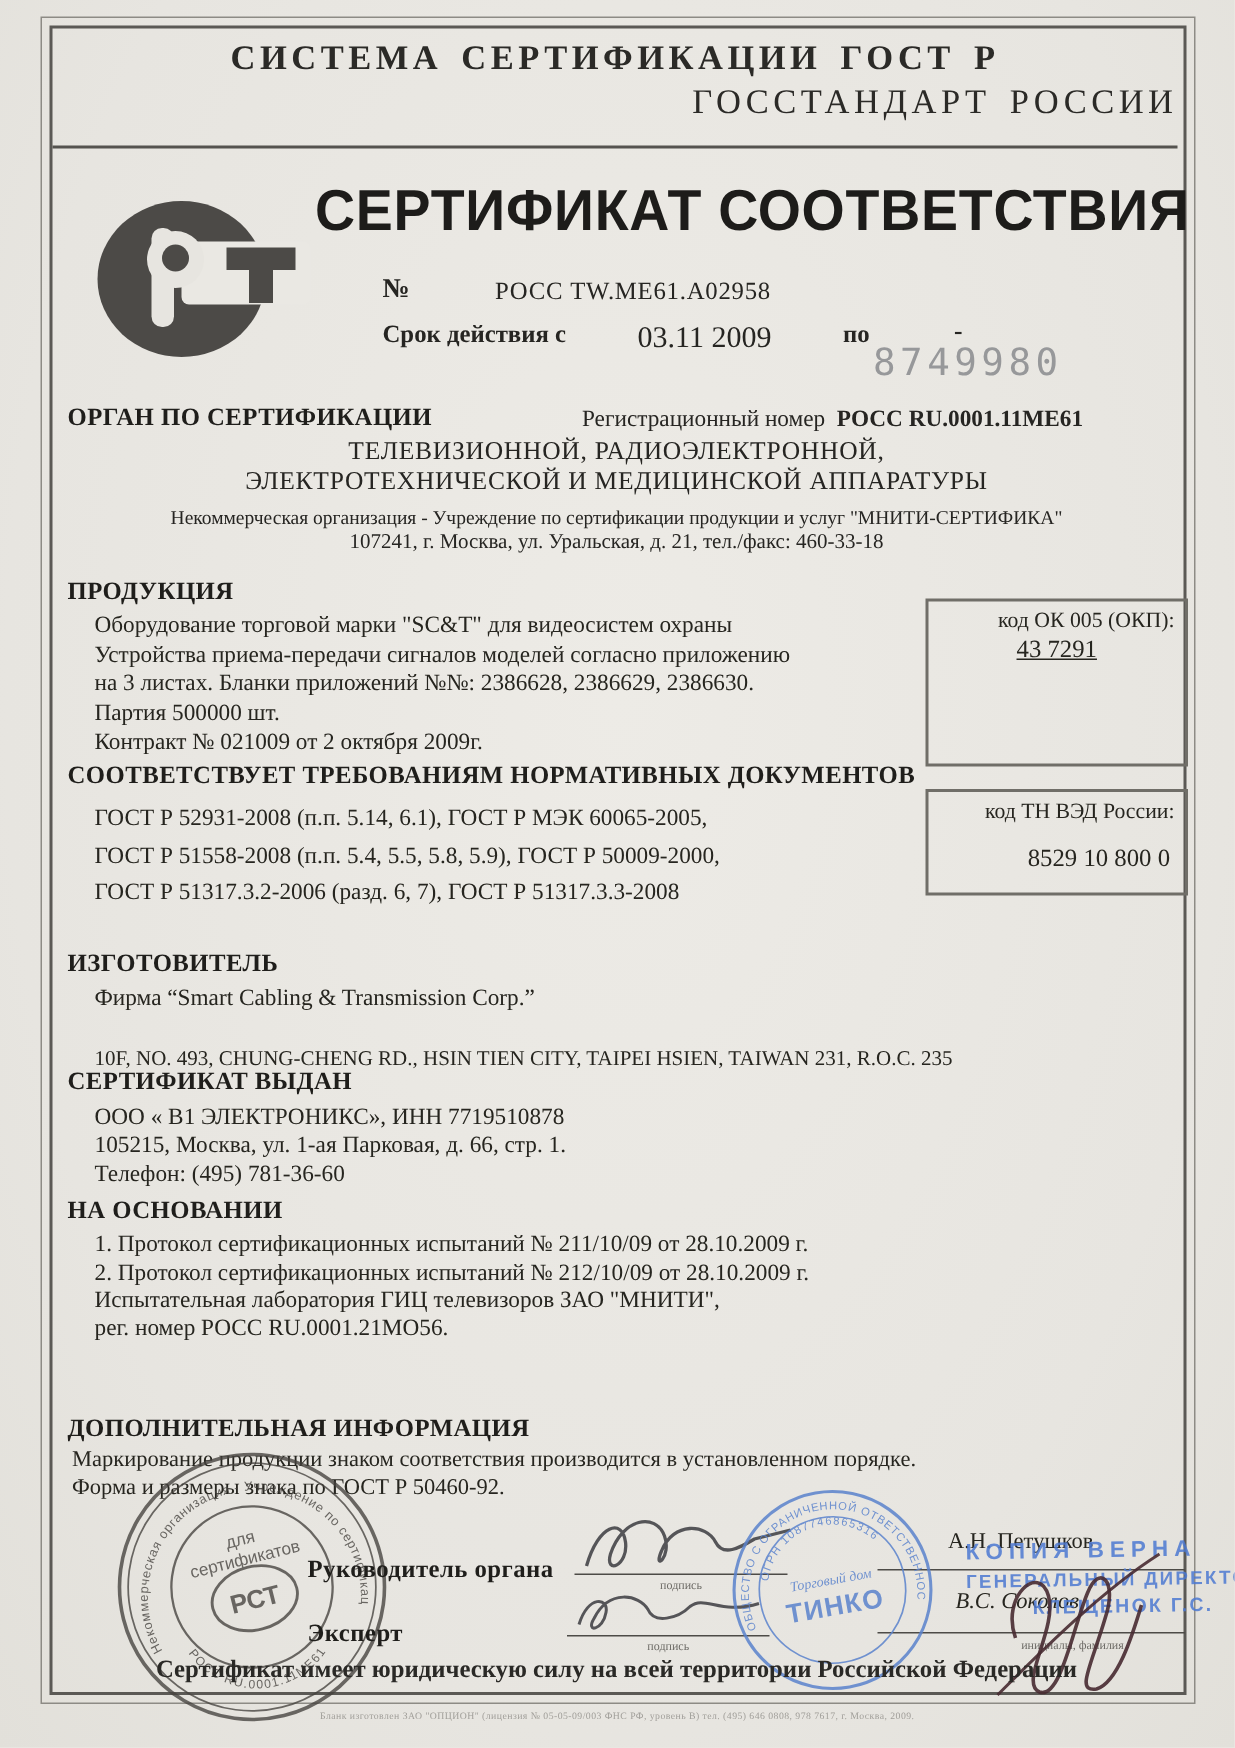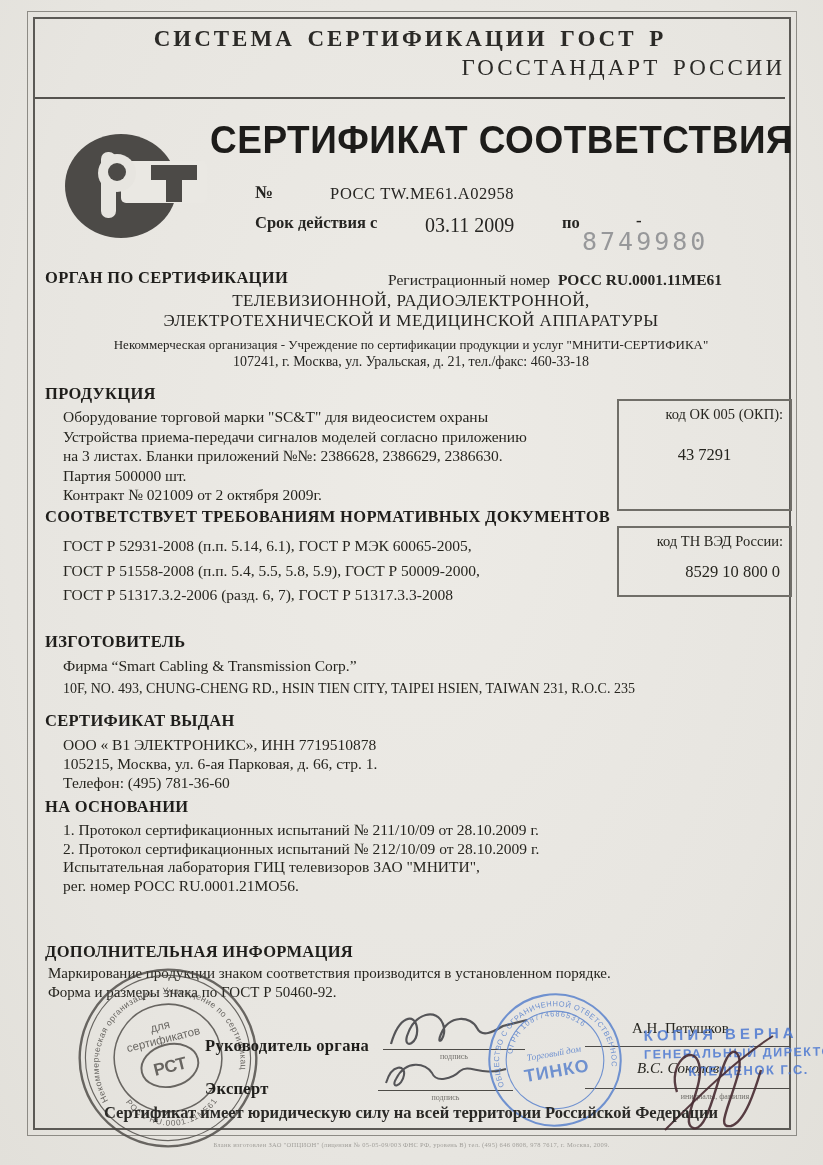--- a/index.html
+++ b/index.html
@@ -88,42 +88,42 @@
   <div class="abs section-label" style="left:45px;top:384px;">ПРОДУКЦИЯ</div>
   <div class="abs body-text" style="left:63px;top:407px;">
     <div>Оборудование торговой марки "SC&amp;T" для видеосистем  охраны</div>
     <div>Устройства приема-передачи сигналов моделей согласно приложению</div>
     <div>на 3 листах. Бланки приложений №№: 2386628, 2386629, 2386630.</div>
     <div>Партия  500000 шт.</div>
     <div>Контракт № 021009 от 2 октября 2009г.</div>
   </div>
   <div class="abs code-box" style="left:617px;top:399px;width:171px;height:108px;">
     <div class="code-label">код ОК 005 (ОКП):</div>
-    <div class="code-value" style="margin-top:22px;">43 7291</div>
+    <div class="code-value" style="text-decoration:underline;">43 7291</div>
   </div>
 
   <div class="abs section-label" style="left:45px;top:507px;">СООТВЕТСТВУЕТ ТРЕБОВАНИЯМ НОРМАТИВНЫХ ДОКУМЕНТОВ</div>
   <div class="abs body-text" style="left:63px;top:534px;line-height:24.5px;">
     <div>ГОСТ Р 52931-2008 (п.п. 5.14, 6.1), ГОСТ Р МЭК 60065-2005,</div>
     <div>ГОСТ Р 51558-2008 (п.п. 5.4, 5.5, 5.8, 5.9), ГОСТ Р 50009-2000,</div>
     <div>ГОСТ Р 51317.3.2-2006 (разд. 6, 7), ГОСТ Р 51317.3.3-2008</div>
   </div>
   <div class="abs code-box" style="left:617px;top:526px;width:171px;height:67px;">
     <div class="code-label">код ТН ВЭД России:</div>
     <div class="code-value" style="margin-top:12px;text-align:right;padding-right:10px;">8529 10 800 0</div>
   </div>
 
   <div class="abs section-label" style="left:45px;top:632px;">ИЗГОТОВИТЕЛЬ</div>
   <div class="abs body-text" style="left:63px;top:656px;">Фирма “Smart Cabling &amp; Transmission Corp.”</div>
-  <div class="abs body-text" style="left:63px;top:679px;font-size:14px;">10F, NO. 493, CHUNG-CHENG RD., HSIN TIEN CITY, TAIPEI HSIEN, TAIWAN 231, R.O.C.  235</div>
+  <div class="abs body-text" style="left:63px;top:697px;font-size:14px;">10F, NO. 493, CHUNG-CHENG RD., HSIN TIEN CITY, TAIPEI HSIEN, TAIWAN 231, R.O.C.  235</div>
 
   <div class="abs section-label" style="left:45px;top:711px;">СЕРТИФИКАТ ВЫДАН</div>
   <div class="abs body-text" style="left:63px;top:735px;line-height:19px;">
     <div>ООО « В1 ЭЛЕКТРОНИКС»,  ИНН 7719510878</div>
-    <div>105215, Москва, ул. 6-ая Парковая, д. 66, стр. 1.</div>
+    <div>105215, Москва, ул. 1-ая Парковая, д. 66, стр. 1.</div>
     <div>Телефон: (495) 781-36-60</div>
   </div>
 
   <div class="abs section-label" style="left:45px;top:797px;">НА ОСНОВАНИИ</div>
   <div class="abs body-text" style="left:63px;top:821px;line-height:18.5px;">
     <div>1. Протокол сертификационных испытаний № 211/10/09 от 28.10.2009 г.</div>
     <div>2. Протокол сертификационных испытаний № 212/10/09 от 28.10.2009 г.</div>
     <div>Испытательная лаборатория ГИЦ телевизоров ЗАО "МНИТИ",</div>
     <div>рег. номер РОСС RU.0001.21МО56.</div>
   </div>

